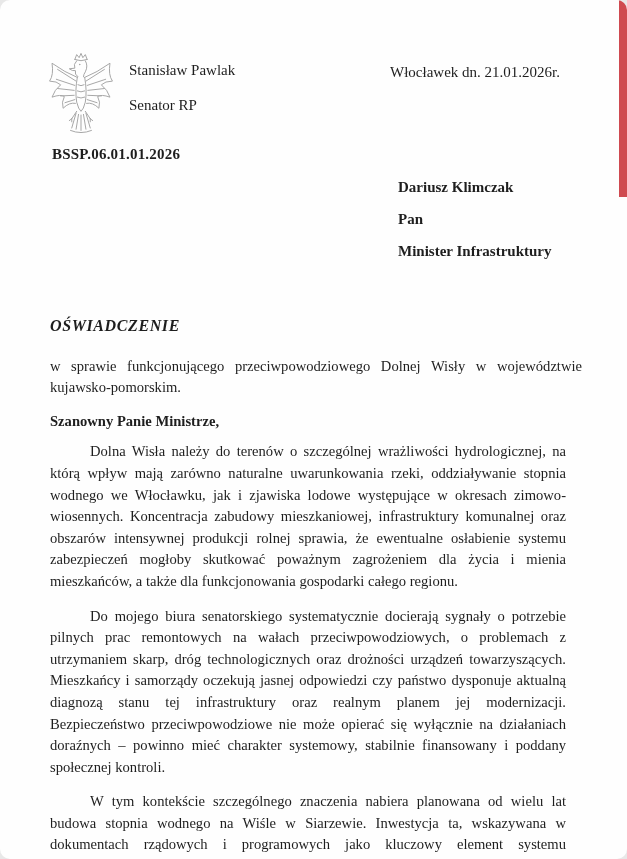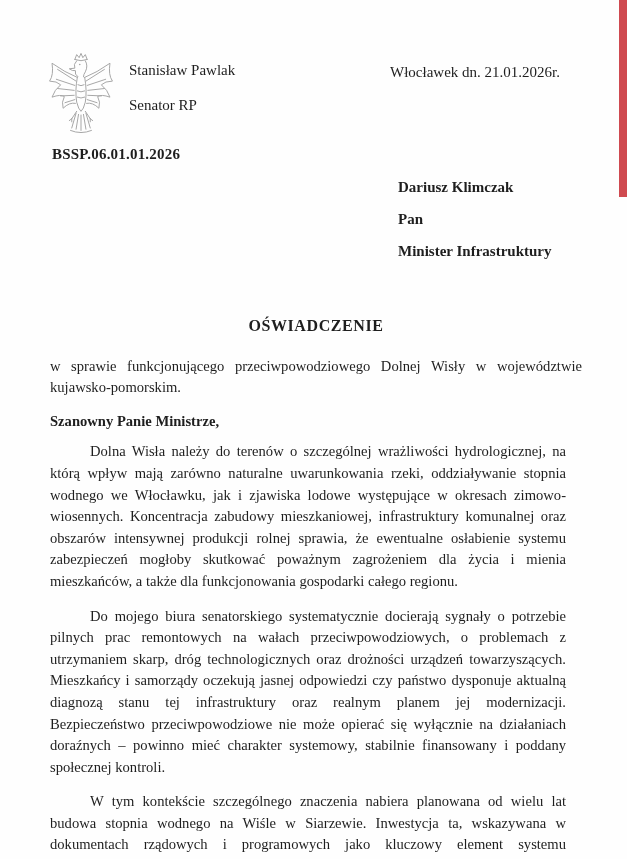--- a/index.html
+++ b/index.html
@@ -10,20 +10,21 @@
   }
   .page {
     position: relative;
     width: 627px;
     height: 859px;
     margin: 0 auto;
     background: #fefefe;
     overflow: hidden;
     font-family: "Liberation Serif", "DejaVu Serif", serif;
     color: #1e1e1e;
+    border-radius: 10px;
   }
   
   .red-stripe {
     position: absolute;
     top: 0;
     right: 0;
     width: 8px;
     height: 197px;
     background: #cf4a50;
   }
@@ -75,25 +76,26 @@
   
   .letter-body {
     position: absolute;
     left: 50px;
     top: 315px;
     width: 532px;
     font-size: 14.6px;
     line-height: 21.6px;
   }
   .doc-title {
-    text-align: center;
+    text-align: left;
     font-weight: bold;
     font-size: 16px;
     letter-spacing: 0.6px;
     margin: 0 0 19px 0;
+    font-style: italic;
   }
   .subject {
     text-align: justify;
     margin: 0 0 12px 0;
   }
   .greeting {
     font-weight: bold;
     margin: 0 0 9px 0;
   }
   .para {

